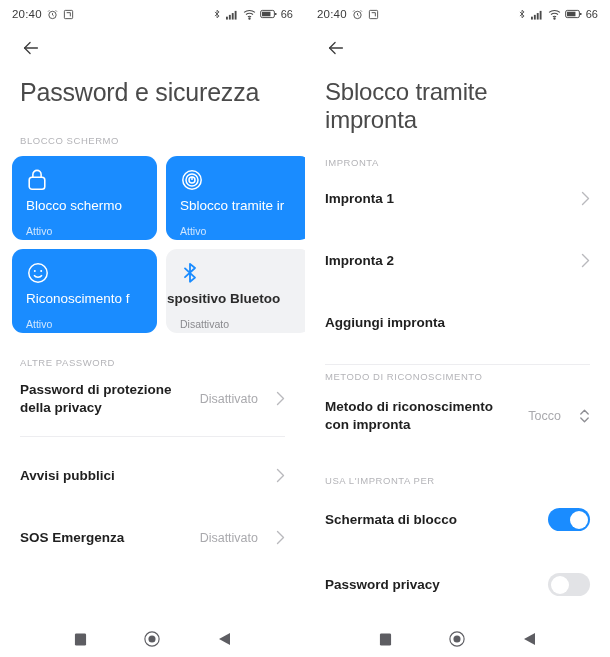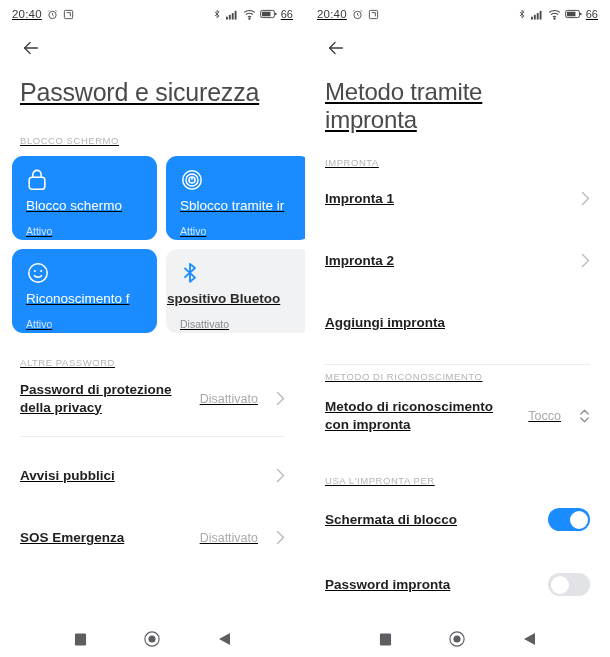--- a/index.html
+++ b/index.html
@@ -2,21 +2,21 @@
 <html><head>
 <meta charset="utf-8">
 <style>
   html,body{margin:0;padding:0;}
   body{
     width:610px;height:657px;
     background:#ffffff;
     font-family:"Liberation Sans", sans-serif;
     overflow:hidden;
   }
-  .screens{display:flex;width:610px;height:657px;text-decoration:underline;}
+  .screens{display:flex;width:610px;height:657px;}
   .panel{
     width:305px;height:657px;
     position:relative;
     overflow:hidden;
     background:#ffffff;
   }
 
   
   .statusbar{
     height:28px;
@@ -380,21 +380,21 @@
 
     <div class="backrow">
       <span class="back-arrow">
         <svg width="22" height="22" viewBox="0 0 24 24" fill="none" stroke="currentColor" stroke-width="1.4" stroke-linecap="round" stroke-linejoin="round">
           <path d="M19 12H5"></path>
             <path d="M11 6l-6 6 6 6"></path>
         </svg>
       </span>
     </div>
 
-    <div class="page-title" style="max-width:200px;">Metodo tramite impronta</div>
+    <div class="page-title" style="max-width:200px;">Sblocco tramite impronta</div>
 
     <div class="sec-label" style="margin-top:22px;">IMPRONTA</div>
 
     <div class="list">
 
       <div class="row">
         <span class="row-label">Impronta 1</span>
         <span class="chev">
           <svg width="9" height="15" viewBox="0 0 9 15" fill="none" stroke="currentColor" stroke-width="1.4" stroke-linecap="round" stroke-linejoin="round">
               <path d="M1.5 1.5l6 6-6 6"></path>
@@ -438,21 +438,21 @@
     <div class="list">
 
       <div class="row" style="padding-top:12px;">
         <span class="row-label">Schermata di blocco</span>
         <span class="toggle on">
             <span class="knob"></span>
           </span>
       </div>
 
       <div class="row" style="padding-top:12px;">
-        <span class="row-label">Password impronta</span>
+        <span class="row-label">Password privacy</span>
         <span class="toggle off">
             <span class="knob"></span>
           </span>
       </div>
 
       <div class="row" style="padding-top:12px;">
         
         
       </div>
 

